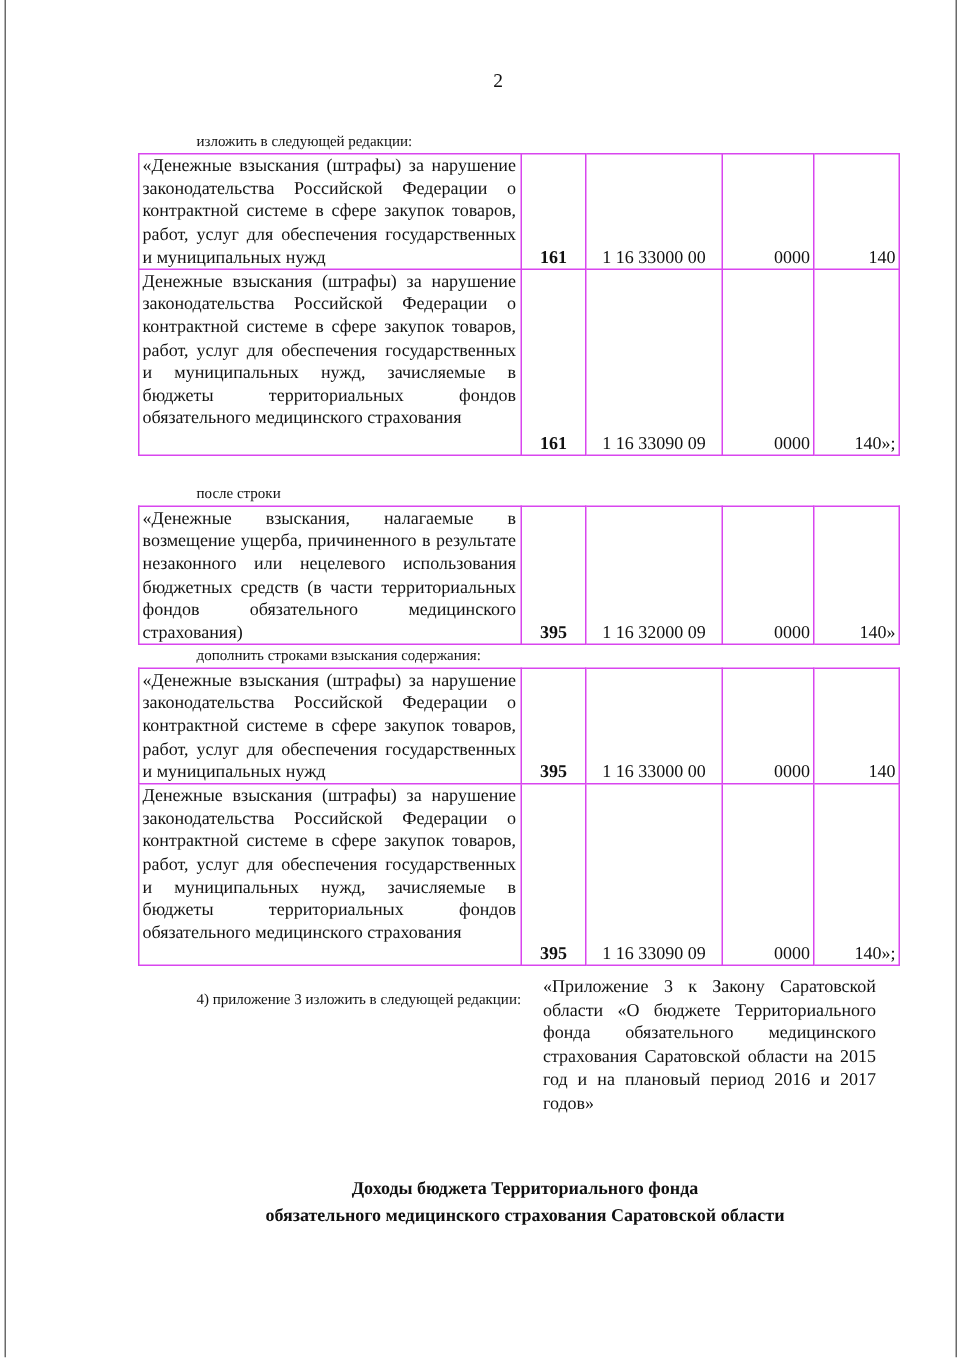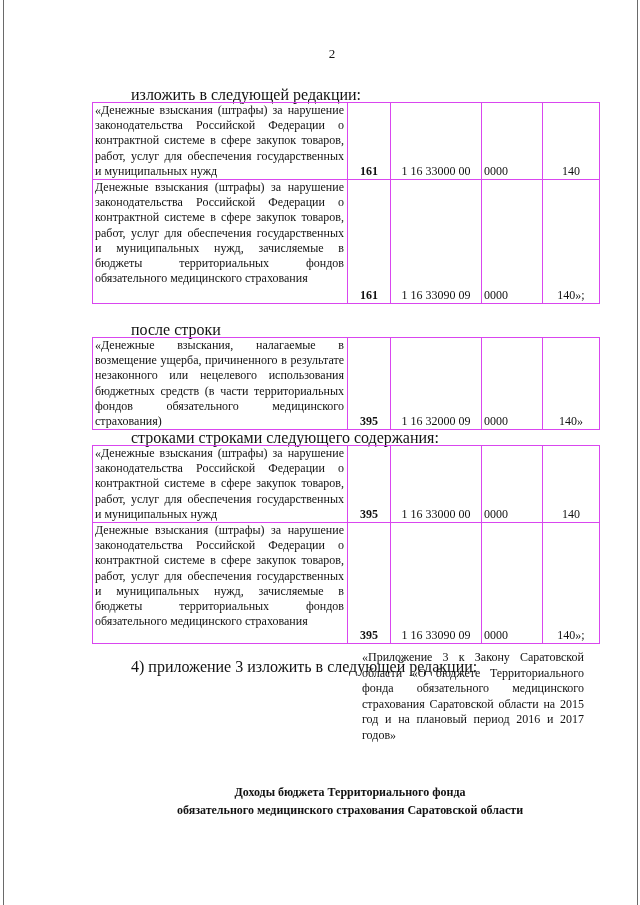--- a/index.html
+++ b/index.html
@@ -3,31 +3,31 @@
 <meta charset="utf-8">
 <style>
   html, body { margin: 0; padding: 0; background: #ffffff; }
   body {
     width: 640px; height: 905px; position: relative; overflow: hidden;
     font-family: "Liberation Serif", "DejaVu Serif", serif; color: #111;
   }
   .edge-left { position: absolute; left: 3px; top: 0; width: 1px; height: 905px; background: #6a6a6a; }
   .edge-right { position: absolute; left: 637px; top: 0; width: 1px; height: 905px; background: #6a6a6a; }
   .page-number { position: absolute; left: 0; width: 664px; top: 46px; text-align: center; font-size: 13px; }
-  .heading-line { position: absolute; font-size: 16px; line-height: 18px; white-space: nowrap; }
+  .heading-line { position: absolute; font-size: 10px; line-height: 18px; white-space: nowrap; }
   table.amend {
     position: absolute; left: 92px; border-collapse: collapse; table-layout: fixed;
     font-size: 12px; line-height: 15.2px;
   }
   table.amend td { border: 1px solid #d946ef; padding: 0 2px; vertical-align: bottom; }
   table.amend td.desc { width: 249px; text-align: justify; text-align-last: left; vertical-align: top; padding: 0 3px 0 2px; }
   table.amend td.admin { width: 38px; text-align: center; font-weight: bold; }
   table.amend td.code { width: 86px; text-align: center; }
-  table.amend td.prog { width: 56px; text-align: left; }
-  table.amend td.kosgu { width: 52px; text-align: center; margin-top: 32px; }
+  table.amend td.prog { width: 56px; text-align: right; }
+  table.amend td.kosgu { width: 52px; text-align: right; margin-top: 32px; }
   .appendix-note {
     position: absolute; left: 362px; top: 650px; width: 222px;
     font-size: 12px; line-height: 15.6px; text-align: justify; text-align-last: left;
   }
   .title-block {
     position: absolute; left: 100px; width: 500px; top: 784px;
     text-align: center; font-weight: bold; font-size: 12px; line-height: 17.5px;
   }
 </style>
 </head>
@@ -64,21 +64,21 @@
       <tr style="height:92px;">
     <td class="desc">«Денежные взыскания, налагаемые в возмещение ущерба, причиненного в результате незаконного или нецелевого использования бюджетных средств (в части территориальных фондов обязательного медицинского страхования)</td>
     <td class="admin">395</td>
     <td class="code">1 16 32000 09</td>
     <td class="prog">0000</td>
     <td class="kosgu">140»</td>
   </tr>
 </tbody>
   </table>
 
-<div class="heading-line" style="left:131px; top:429px;">строками строками следующего содержания:</div>
+<div class="heading-line" style="left:131px; top:429px;">дополнить строками взыскания содержания:</div>
 <table class="amend" style="top:445px;">
   <tbody>
       <tr style="height:74px;">
     <td class="desc">«Денежные взыскания (штрафы) за нарушение законодательства Российской Федерации о контрактной системе в сфере закупок товаров, работ, услуг для обеспечения государственных и муниципальных нужд</td>
     <td class="admin">395</td>
     <td class="code">1 16 33000 00</td>
     <td class="prog">0000</td>
     <td class="kosgu">140</td>
   </tr>
   <tr style="height:121px;">

